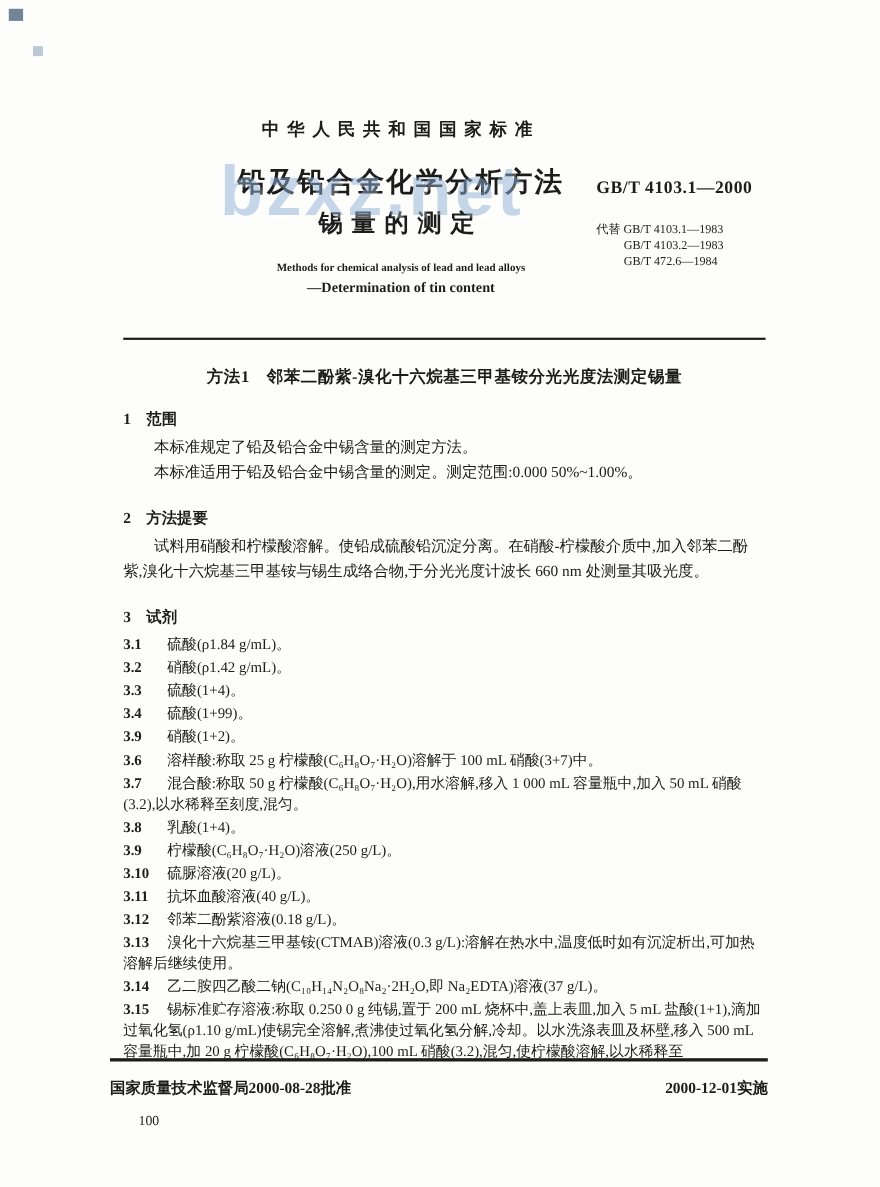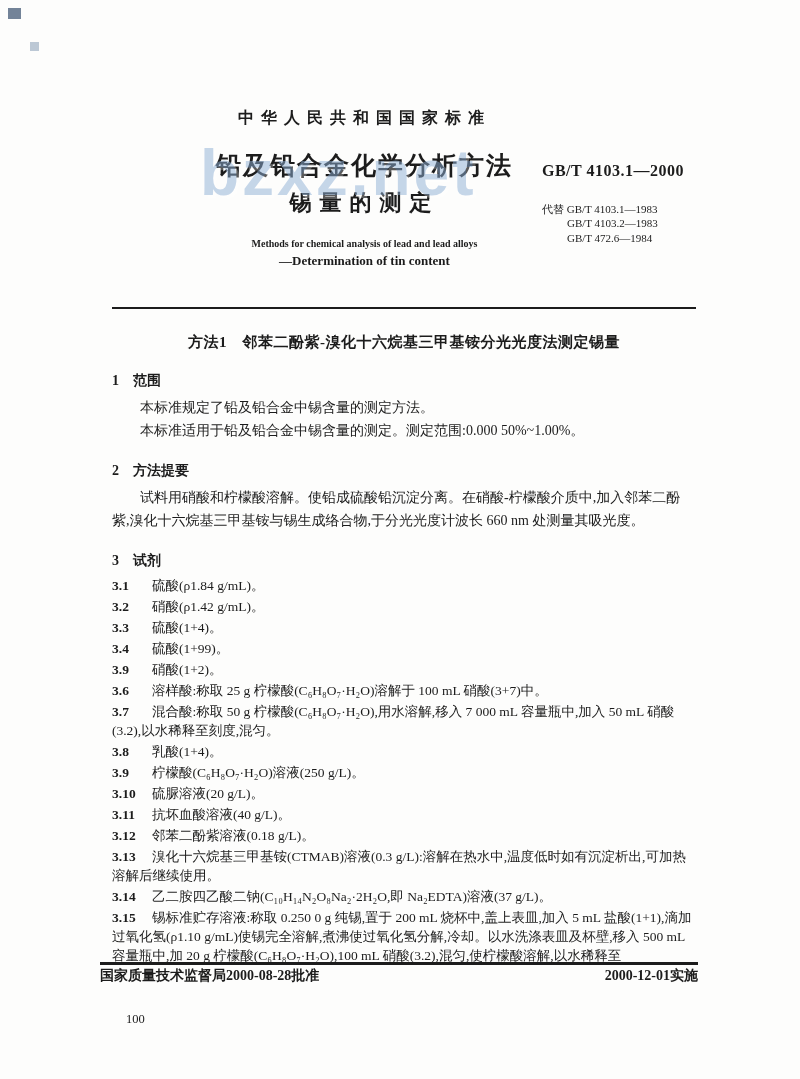--- a/index.html
+++ b/index.html
@@ -48,21 +48,21 @@
   .sec-heading { margin-top:20px; font-size:14px; font-weight:bold; }
   .para { margin-top:6px; font-size:14px; line-height:23px; text-indent:2em; }
 
   .reagents { margin-top:6px; }
   .reagent { font-size:13.5px; line-height:19px; margin-top:2px; }
   .rnum { display:inline-block; min-width:40px; font-weight:bold; }
 
   
   .footer { position:absolute; left:100px; right:102px; top:962px; }
   .footer-rule { border-top:3px solid #1c1c1c; }
-  .footer-row { display:flex; justify-content:space-between; margin-top:2px; font-size:14px; font-weight:bold; }
+  .footer-row { display:flex; justify-content:space-between; margin-top:16px; font-size:14px; font-weight:bold; }
   .page-number { position:absolute; left:126px; top:1012px; font-size:12.5px; }
 </style>
 </head>
 <body>
 
 <div class="page">
   <div class="scan-artifact-1"></div>
   <div class="scan-artifact-2"></div>
 
   <div class="content">
@@ -101,21 +101,21 @@
 
     <div class="sec-heading">3　试剂</div>
 
     <div class="reagents">
       <p class="reagent"><span class="rnum">3.1</span><span>硫酸(ρ1.84 g/mL)。</span></p>
       <p class="reagent"><span class="rnum">3.2</span><span>硝酸(ρ1.42 g/mL)。</span></p>
       <p class="reagent"><span class="rnum">3.3</span><span>硫酸(1+4)。</span></p>
       <p class="reagent"><span class="rnum">3.4</span><span>硫酸(1+99)。</span></p>
       <p class="reagent"><span class="rnum">3.9</span><span>硝酸(1+2)。</span></p>
       <p class="reagent"><span class="rnum">3.6</span><span>溶样酸:称取 25 g 柠檬酸(C₆H₈O₇·H₂O)溶解于 100 mL 硝酸(3+7)中。</span></p>
-      <p class="reagent"><span class="rnum">3.7</span><span>混合酸:称取 50 g 柠檬酸(C₆H₈O₇·H₂O),用水溶解,移入 7 000 mL 容量瓶中,加入 50 mL 硝酸(3.2),以水稀释至刻度,混匀。</span></p>
+      <p class="reagent"><span class="rnum">3.7</span><span>混合酸:称取 50 g 柠檬酸(C₆H₈O₇·H₂O),用水溶解,移入 1 000 mL 容量瓶中,加入 50 mL 硝酸(3.2),以水稀释至刻度,混匀。</span></p>
       <p class="reagent"><span class="rnum">3.8</span><span>乳酸(1+4)。</span></p>
       <p class="reagent"><span class="rnum">3.9</span><span>柠檬酸(C₆H₈O₇·H₂O)溶液(250 g/L)。</span></p>
       <p class="reagent"><span class="rnum">3.10</span><span>硫脲溶液(20 g/L)。</span></p>
       <p class="reagent"><span class="rnum">3.11</span><span>抗坏血酸溶液(40 g/L)。</span></p>
       <p class="reagent"><span class="rnum">3.12</span><span>邻苯二酚紫溶液(0.18 g/L)。</span></p>
       <p class="reagent"><span class="rnum">3.13</span><span>溴化十六烷基三甲基铵(CTMAB)溶液(0.3 g/L):溶解在热水中,温度低时如有沉淀析出,可加热溶解后继续使用。</span></p>
       <p class="reagent"><span class="rnum">3.14</span><span>乙二胺四乙酸二钠(C₁₀H₁₄N₂O₈Na₂·2H₂O,即 Na₂EDTA)溶液(37 g/L)。</span></p>
       <p class="reagent"><span class="rnum">3.15</span><span>锡标准贮存溶液:称取 0.250 0 g 纯锡,置于 200 mL 烧杯中,盖上表皿,加入 5 mL 盐酸(1+1),滴加过氧化氢(ρ1.10 g/mL)使锡完全溶解,煮沸使过氧化氢分解,冷却。以水洗涤表皿及杯壁,移入 500 mL 容量瓶中,加 20 g 柠檬酸(C₆H₈O₇·H₂O),100 mL 硝酸(3.2),混匀,使柠檬酸溶解,以水稀释至</span></p>
     </div>
 

